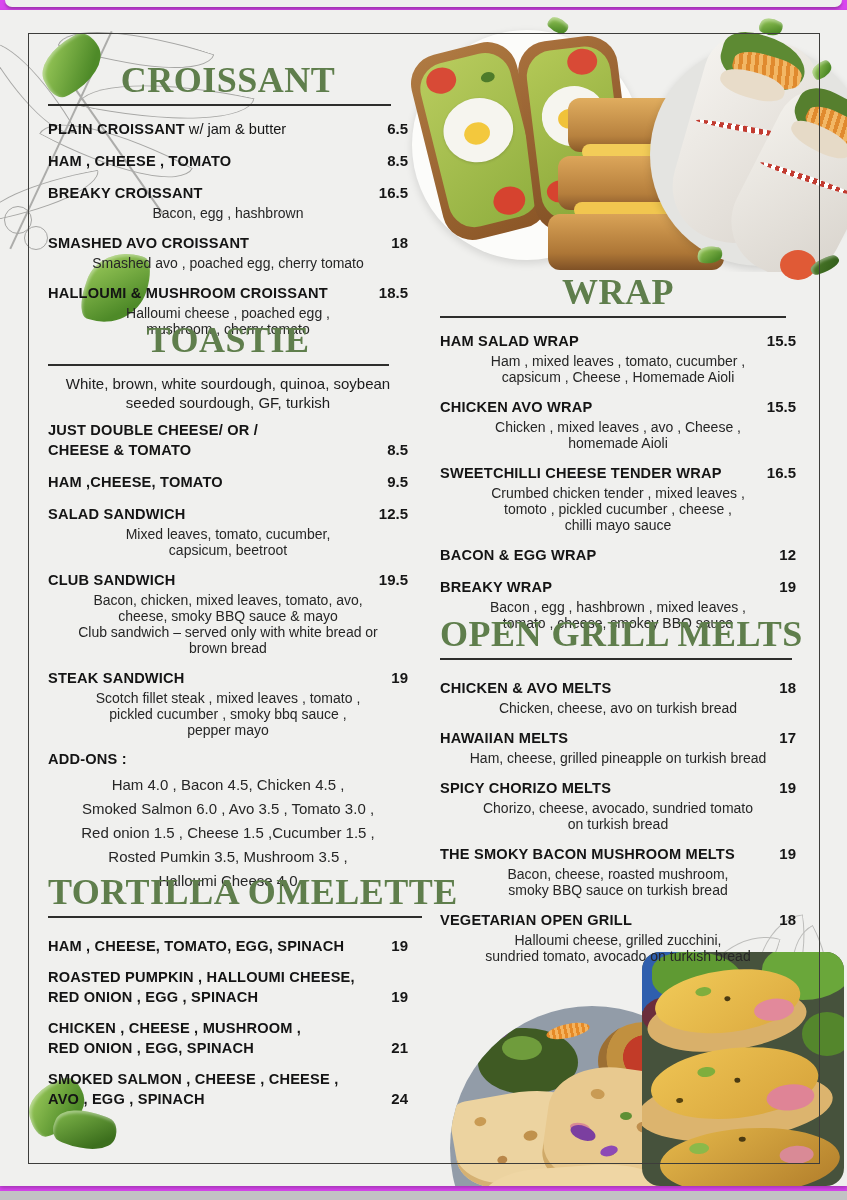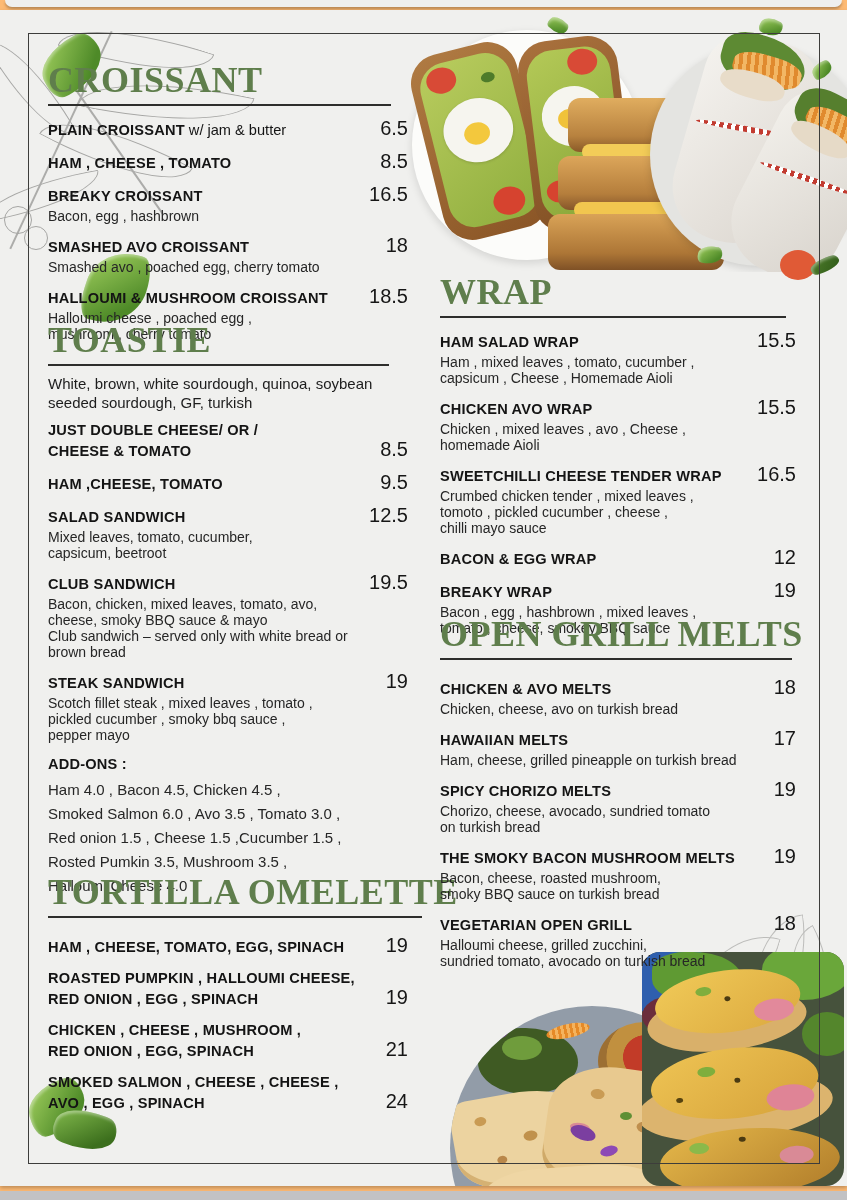--- a/index.html
+++ b/index.html
@@ -1,17 +1,17 @@
 <!DOCTYPE html>
 <html><head>
 <meta charset="utf-8">
 <style>
   html,body{margin:0;padding:0;}
-  .screen{position:relative;width:847px;height:1200px;background:#fdba74;overflow:hidden;
-          font-family:"Liberation Sans", sans-serif;color:#161616;}
+  .screen{position:relative;width:847px;height:1200px;background:#d946ef;overflow:hidden;
+          font-family:"Liberation Sans", sans-serif;color:#161616;text-align:center;}
   .abs{position:absolute;}
   
   .prev-page{position:absolute;top:0;left:5px;right:5px;height:7px;background:#efefee;
              border-radius:0 0 7px 7px;box-shadow:0 2px 3px rgba(0,0,0,.28);}
   .page{position:absolute;top:10px;left:0;right:0;height:1176px;background:#f0f0ee;
         overflow:hidden;box-shadow:0 2px 4px rgba(0,0,0,.25);}
   .next-page{position:absolute;top:1191px;left:0;right:0;height:9px;background:#c2c2c4;}
   .frame{position:absolute;left:28px;top:23px;width:790px;height:1129px;
          border:1.6px solid #3d3d3b;z-index:30;pointer-events:none;}
   
@@ -20,21 +20,21 @@
   .col-right{left:440px;top:0;width:356px;}
   .menu-section{position:absolute;left:0;width:100%;}
   .sec-title{margin:0;font-family:"Liberation Serif", serif;font-weight:700;
              font-size:36px;line-height:40px;letter-spacing:.5px;color:#5f7e4c;white-space:nowrap;}
   .sec-rule{height:2px;background:#2e2e2c;margin:4px 0 13px;}
   .sec-intro{margin:6px 0 9px;font-size:15px;line-height:19px;white-space:pre-line;color:#1d1d1d;}
   .item{margin-bottom:12px;}
   .line{display:flex;justify-content:space-between;align-items:baseline;line-height:15px;padding:2px 0;}
   .iname{font-weight:700;font-size:14.6px;letter-spacing:.2px;color:#141414;}
   .iname .suffix{font-weight:400;letter-spacing:0;}
-  .price{font-weight:400;font-size:20px;margin-left:10px;white-space:nowrap;}
+  .price{font-weight:700;font-size:15px;margin-left:10px;white-space:nowrap;}
   .desc{font-size:14px;line-height:16px;color:#262626;white-space:pre-line;margin-top:2px;}
   .item.addons .desc{font-size:15px;line-height:24px;margin-top:4px;}
   
   .bleaf{position:absolute;background:linear-gradient(135deg,#9ccb5b 10%,#4e8a28 75%);
          border-radius:78% 22% 80% 20%/55% 45% 60% 40%;box-shadow:inset 2px 2px 3px rgba(255,255,255,.35);}
   .skleaf{position:absolute;border:1.3px solid #a6a6a4;border-radius:100% 0 100% 0;background:transparent;}
   .skstem{position:absolute;background:#acacaa;width:1.5px;}
   .sketch-tl{z-index:5;}
   .photo{z-index:8;}
   .speck{position:absolute;border-radius:50%;}

